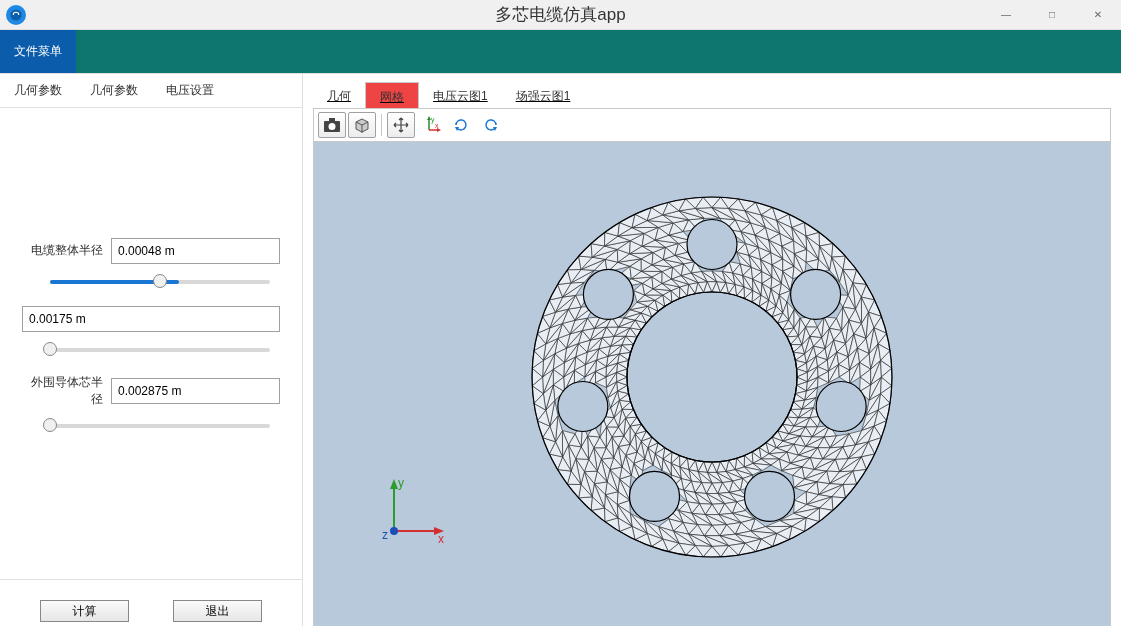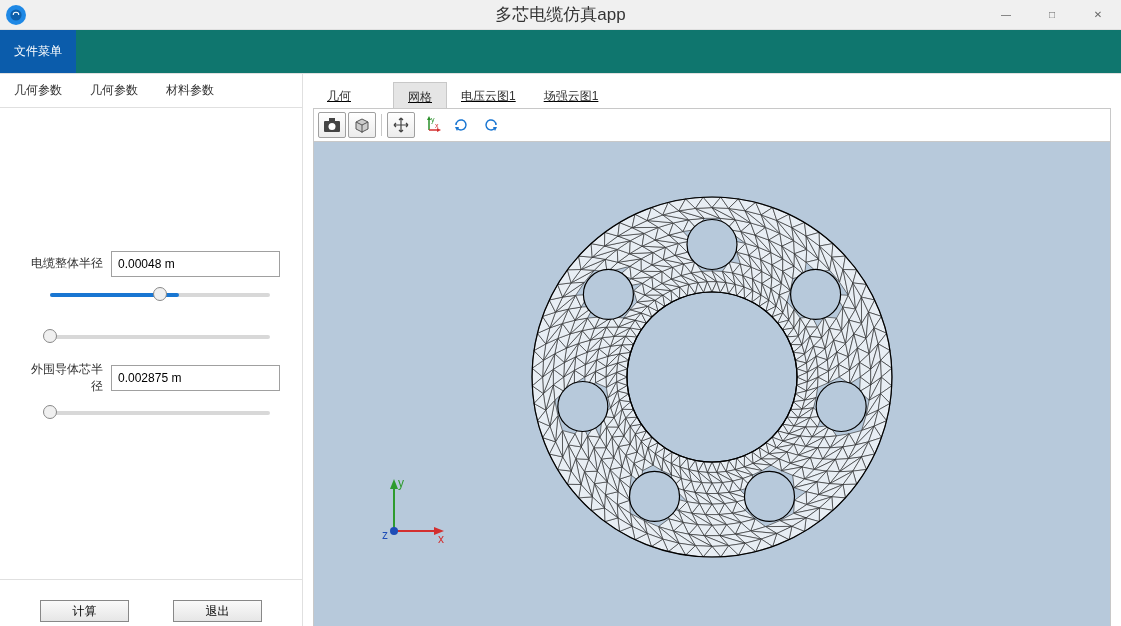--- a/index.html
+++ b/index.html
@@ -35,21 +35,21 @@
 .slider-fill { position: absolute; left: 28px; top: 6px; height: 4px; background: #1976d2; border-radius: 2px; }
 .slider-thumb { position: absolute; top: 0; width: 14px; height: 14px; background: #f0f0f0; border: 1px solid #888; border-radius: 50%; transform: translateX(-50%); }
 
 .action-buttons { display: flex; gap: 44px; padding: 20px 40px; border-top: 1px solid #e0e0e0; margin-top: 10px; }
 .action-btn { flex: 1; height: 22px; border: 1px solid #888; background: linear-gradient(#fafafa,#e6e6e6); font-size: 12px; }
 
 
 .main-panel { flex: 1; display: flex; flex-direction: column; text-decoration: underline; }
 .view-tabs { display: flex; padding: 8px 10px 0 10px; height: 34px; }
 .view-tab { padding: 6px 14px; font-size: 12px; color: #333; }
-.view-tab.active { background: #e5e5e5; border: 1px solid #c8c8c8; border-bottom: none; margin-left: 28px; }
+.view-tab.active { background: #ef4444; border: 1px solid #c8c8c8; border-bottom: none; }
 
 .view-toolbar { height: 34px; border: 1px solid #c8c8c8; margin: 0 10px; display: flex; align-items: center; padding: 0 4px; gap: 2px; }
 .tool-btn { width: 28px; height: 26px; border: 1px solid transparent; background: #fff; display: flex; align-items: center; justify-content: center; border-radius: 2px; }
 .tool-btn.boxed { border: 1px solid #a0a0a0; background: linear-gradient(#fff,#ececec); }
 .tool-sep { width: 1px; height: 22px; background: #c8c8c8; margin: 0 3px; }
 
 .viewport { flex: 1; margin: 0 10px 10px 10px; border: 1px solid #c8c8c8; border-top: none; background: #b7c9db; position: relative; overflow: hidden; }
 .mesh-svg { position: absolute; left: 50%; top: 48%; transform: translate(-50%,-50%); }
 
 .axis-gizmo { position: absolute; left: 60px; bottom: 80px; }
@@ -82,38 +82,39 @@
 <div class="menubar">
   <div class="menu-item">文件菜单</div>
 </div>
 
 <div class="body">
 
   <div class="left-panel">
     <div class="param-tabs">
       <div class="param-tab active">几何参数</div>
       <div class="param-tab">几何参数</div>
-      <div class="param-tab">材料参数</div>
+      <div class="param-tab">电压设置</div>
     </div>
     <div class="param-body">
 
       <div class="param-row">
         <div class="param-row-top">
           <div class="param-label">电缆整体半径</div>
           <input class="param-input" value="0.00048 m" style="">
         </div>
         <div class="slider-row">
           <div class="slider-track"></div>
           <div class="slider-fill" style="width:50%"></div>
           <div class="slider-thumb" style="left:calc(28px + 50% - 19px)"></div>
         </div>
       </div>
 
       <div class="param-row">
         <div class="param-row-top">
+          <input class="param-input" value="0.00175 m" style="">
         </div>
         <div class="slider-row">
           <div class="slider-track"></div>
           <div class="slider-fill" style="width:0%"></div>
           <div class="slider-thumb" style="left:28px"></div>
         </div>
       </div>
 
 
       <div class="param-row">

